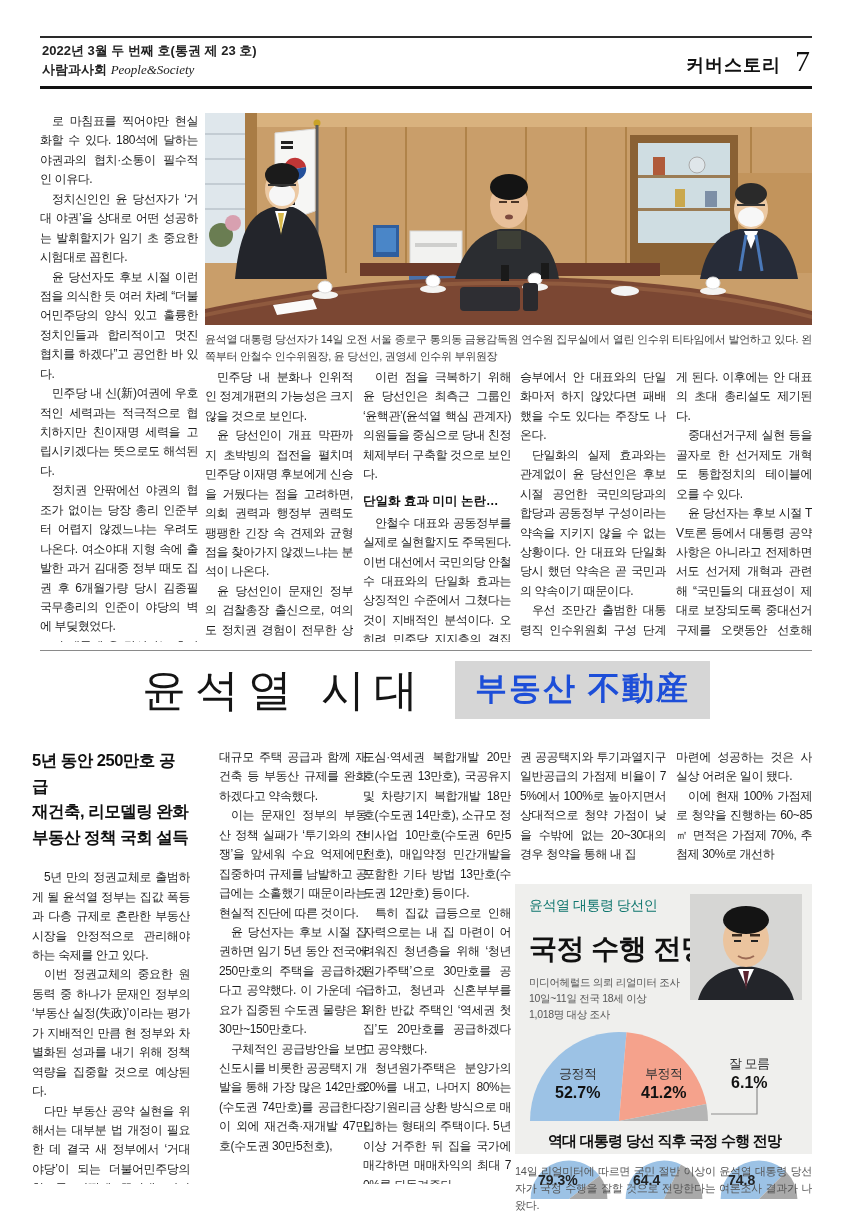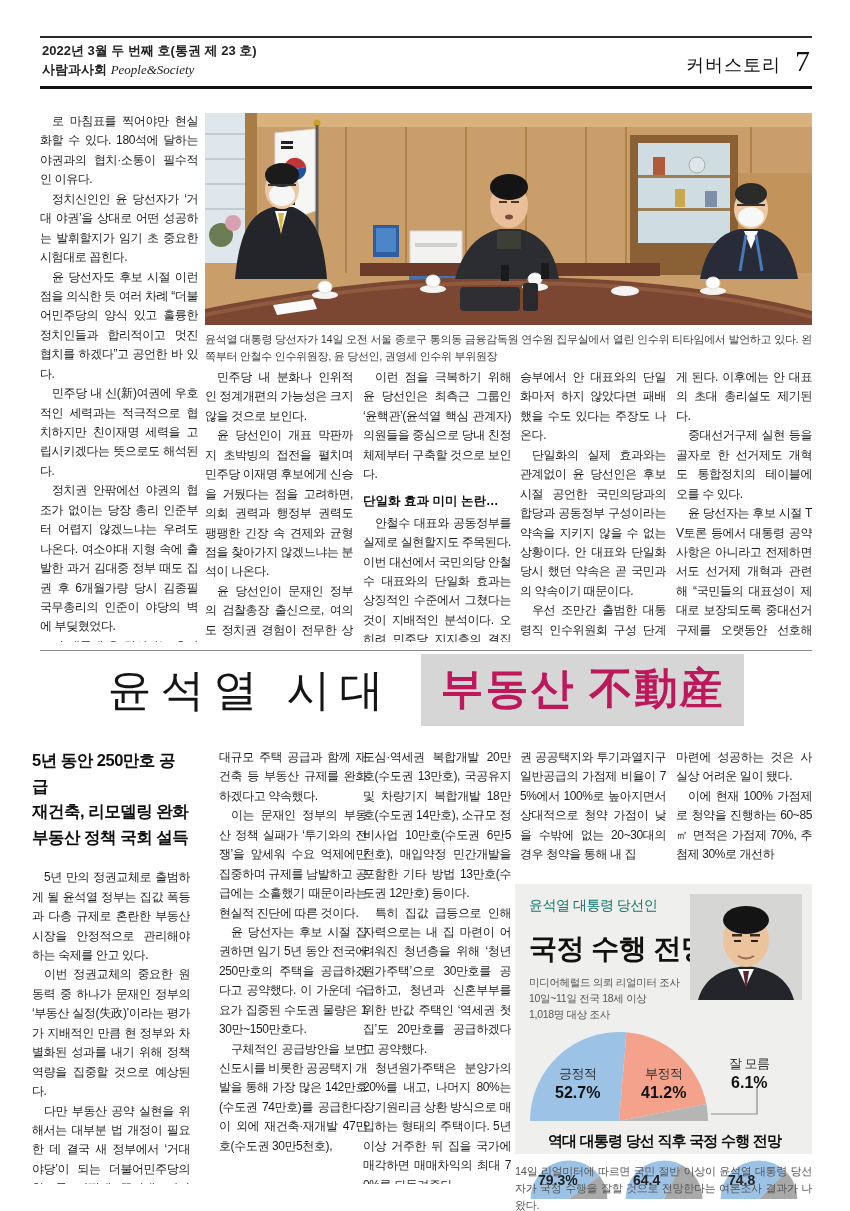--- a/index.html
+++ b/index.html
@@ -8,21 +8,21 @@
   #page { position:relative; width:850px; height:1211px; background:#fff; overflow:hidden; }
 
   
   .rule-thin-top { position:absolute; left:40px; top:36px; width:772px; height:2px; background:#2a2a2a; }
   .rule-thick    { position:absolute; left:40px; top:86px; width:772px; height:3px; background:#111; }
   .hdr-left  { position:absolute; left:42px; top:42px; line-height:1.45; }
   .hdr-issue { font-size:13px; font-weight:bold; color:#222; }
   .hdr-pub   { font-size:13px; font-weight:bold; color:#222; }
   .hdr-pub .en { font-family:"Liberation Serif","DejaVu Serif",serif; font-weight:normal; font-style:italic; }
   .hdr-right { position:absolute; right:40px; top:44px; display:flex; align-items:baseline; gap:14px; }
-  .hdr-section { font-size:18px; font-weight:normal; color:#111; letter-spacing:1px;margin-left:30px; }
+  .hdr-section { font-size:18px; font-weight:bold; color:#111; letter-spacing:1px;margin-left:30px; }
   .hdr-pageno  { font-size:30px; color:#111; font-family:"Liberation Serif","DejaVu Serif",serif; }
 
   
   .col { position:absolute; overflow:hidden; text-align:justify; }
   .col p { font-size:12px; line-height:1.62; letter-spacing:-0.4px; color:#1d1d1d; text-indent:12px; word-break:break-all; }
   .col.cont p:first-child { text-indent:0; }
   .subhead { font-size:12.5px; font-weight:bold; margin:8px 0 4px 0; color:#111; }
   #col1   { left:40px;  top:112px; width:158px; height:530px; }
   #u-col2 { left:205px; top:368px; width:148px; height:274px; }
   #u-col3 { left:363px; top:368px; width:148px; height:274px; }
@@ -32,21 +32,21 @@
   
   #photo { position:absolute; left:205px; top:113px; width:607px; height:212px; background:#c99e6a; }
   #caption { position:absolute; left:205px; top:331px; width:607px; font-size:11px; color:#3c3c3c; line-height:1.5; text-align:justify; letter-spacing:-0.3px; }
 
   .rule-mid { position:absolute; left:40px; top:650px; width:772px; height:1px; background:#8a8a8a; }
 
   
   #feature { position:absolute; left:40px; top:654px; width:772px; height:72px; display:flex; justify-content:center; align-items:center; gap:28px; }
   #feature .kicker { font-family:"Liberation Serif","DejaVu Serif",serif; font-size:44px; color:#151515; letter-spacing:9px; }
   #feature .titlebox { background:#d6d6d6; padding:6px 20px 8px 20px; }
-  #feature .titlebox span { font-size:43px; font-weight:bold; color:#be185d; letter-spacing:2px; }
+  #feature .titlebox span { font-size:32px; font-weight:bold; color:#1d4ed8; letter-spacing:2px; }
 
   
   #b-col1 { left:32px;  top:748px; width:158px; height:436px; }
   #b-col1 .b-headline p { font-size:16.5px; font-weight:bold; line-height:1.55; text-indent:0; letter-spacing:-0.5px; color:#0f0f0f; text-align:left; }
   #b-col1 .b-headline { margin-bottom:18px; }
   #b-col2 { left:205px; top:748px; width:148px; height:436px;margin-left:14px; }
   #b-col3 { left:363px; top:748px; width:148px; height:436px; }
   #b-col4 { left:520px; top:748px; width:146px; height:126px; }
   #b-col5 { left:676px; top:748px; width:136px; height:126px; }
 

